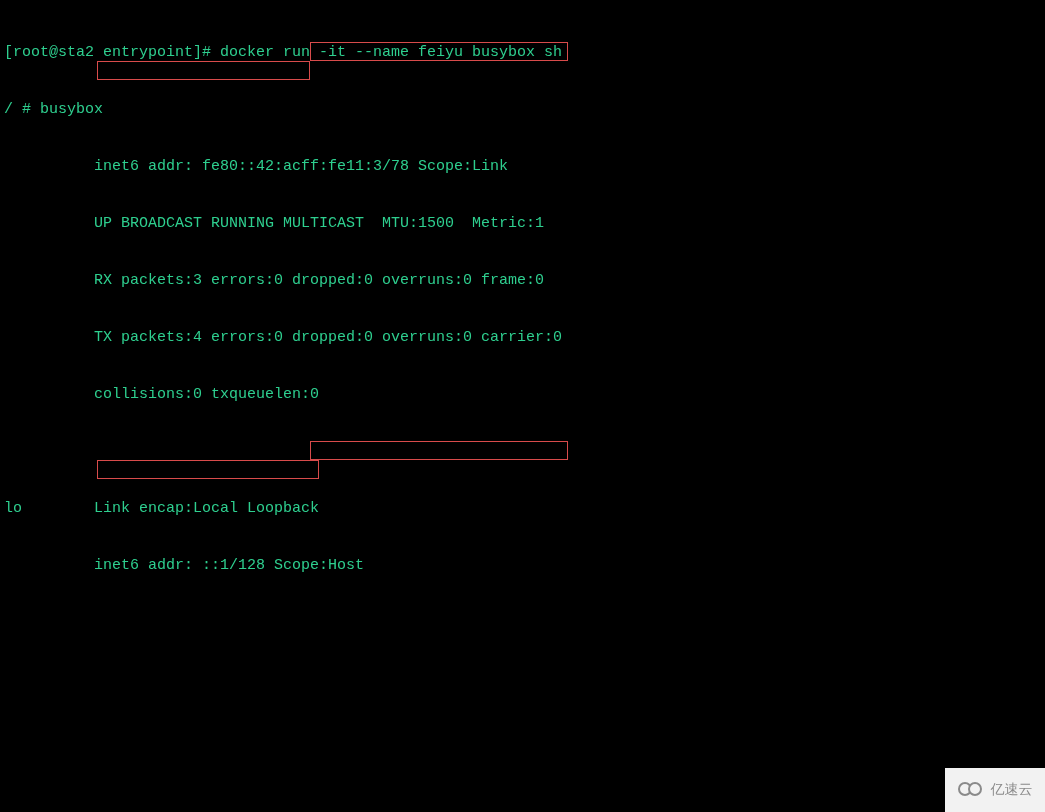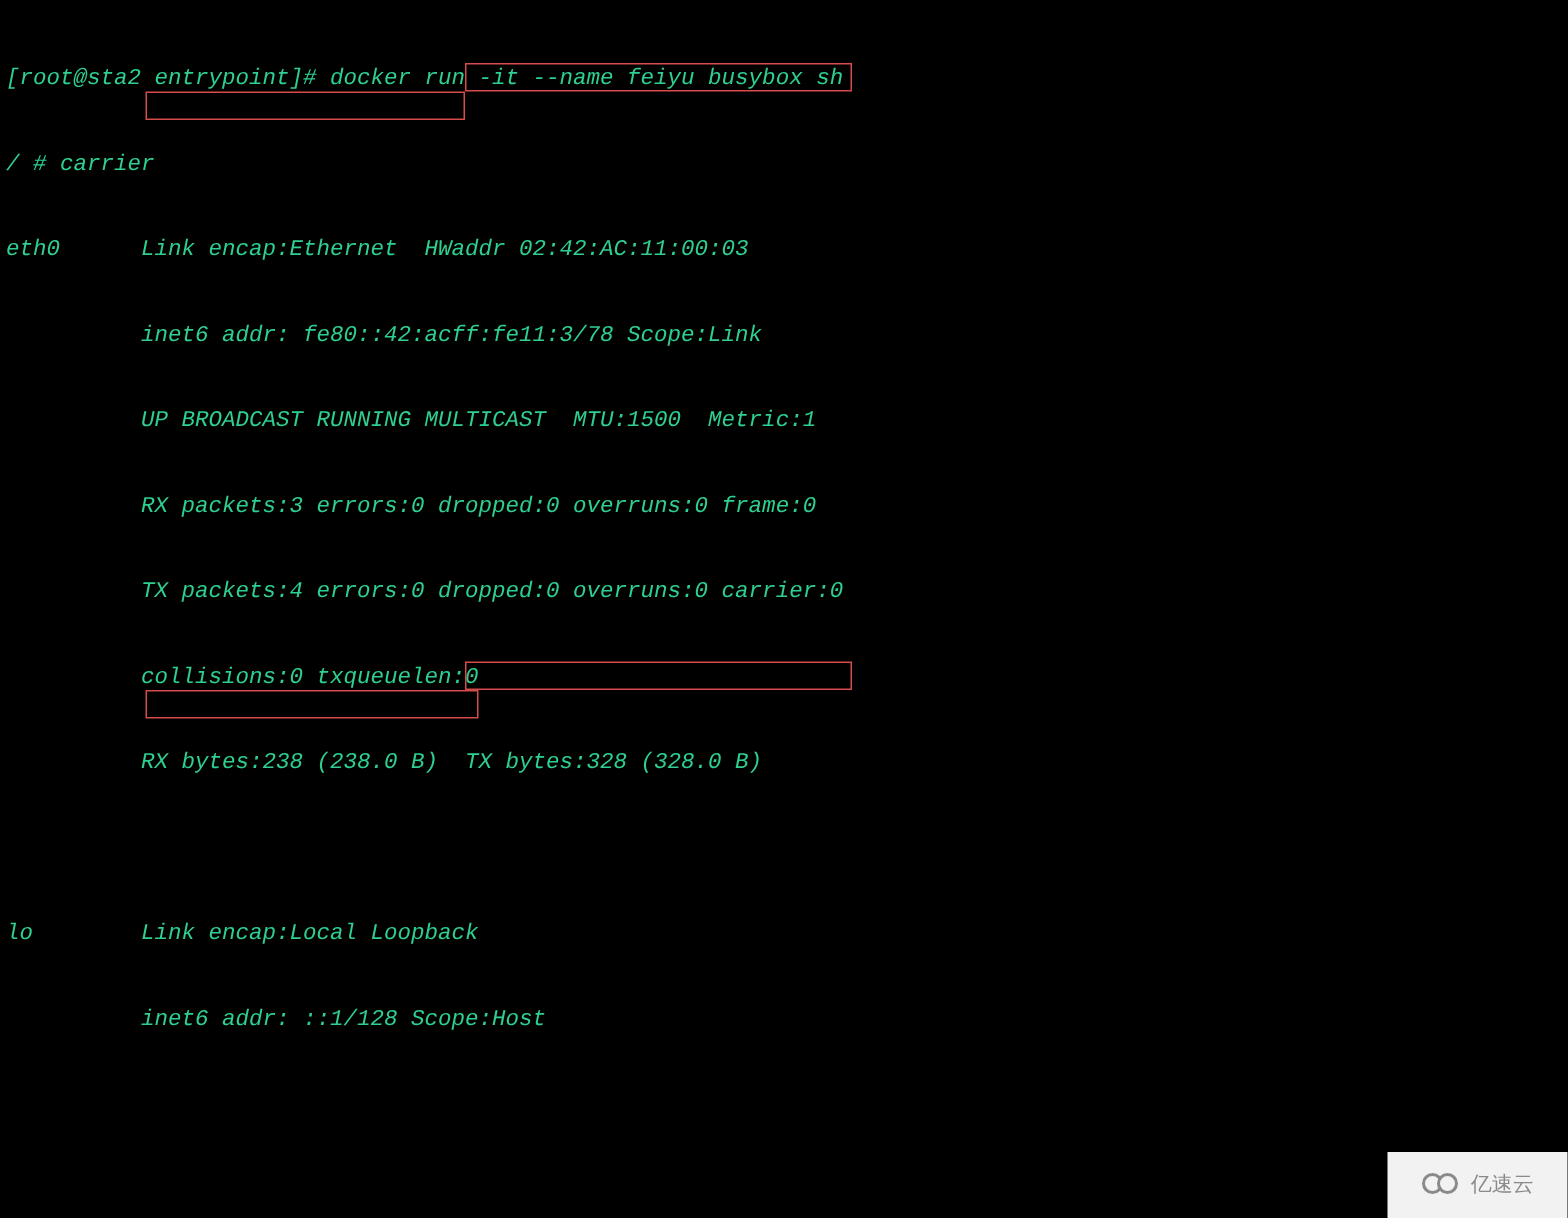--- a/index.html
+++ b/index.html
@@ -12,32 +12,32 @@
   }
   .terminal {
     font-family: "Courier New", monospace;
     font-size: 15px;
     line-height: 19px;
     color: #2ecf8f;
     padding: 5px 4px 0 4px;
     white-space: pre;
     position: relative;
   }
-  .line { display: block; height: 19px; font-style: italic; }
+  .line { display: block; height: 19px; }
   .box {
     position: absolute;
     border: 1px solid #d84b4b;
     pointer-events: none;
     box-sizing: border-box;
   }
   .watermark {
     position: absolute;
     right: 0;
     bottom: 0;
-    width: 120px;
+    width: 100px;
     height: 44px;
     background: #f2f2f2;
     color: #8a8a8a;
     font-family: "Microsoft YaHei", Arial, sans-serif;
     font-size: 14px;
     display: flex;
     align-items: center;
     justify-content: center;
     gap: 5px;
   }
@@ -55,28 +55,26 @@
     box-sizing: border-box;
   }
   .wm-icon .c1 { left: 0; top: 1px; }
   .wm-icon .c2 { left: 10px; top: 1px; background:#f2f2f2; }
 </style>
 </head>
 <body>
 
 <div class="terminal">
   <span class="line">[root@sta2 entrypoint]# docker run -it --name feiyu busybox sh</span>
-  <span class="line">/ # carrier</span>
-  <span class="line">eth0      Link encap:Ethernet  HWaddr 02:42:AC:11:00:03</span>
+  <span class="line">/ # busybox</span>
   <span class="line">          inet6 addr: fe80::42:acff:fe11:3/78 Scope:Link</span>
   <span class="line">          UP BROADCAST RUNNING MULTICAST  MTU:1500  Metric:1</span>
   <span class="line">          RX packets:3 errors:0 dropped:0 overruns:0 frame:0</span>
   <span class="line">          TX packets:4 errors:0 dropped:0 overruns:0 carrier:0</span>
   <span class="line">          collisions:0 txqueuelen:0</span>
-  <span class="line">          RX bytes:238 (238.0 B)  TX bytes:328 (328.0 B)</span>
   <span class="line"></span>
   <span class="line">lo        Link encap:Local Loopback</span>
   <span class="line">          inet6 addr: ::1/128 Scope:Host</span>
   
   
   
   
   
   
   

